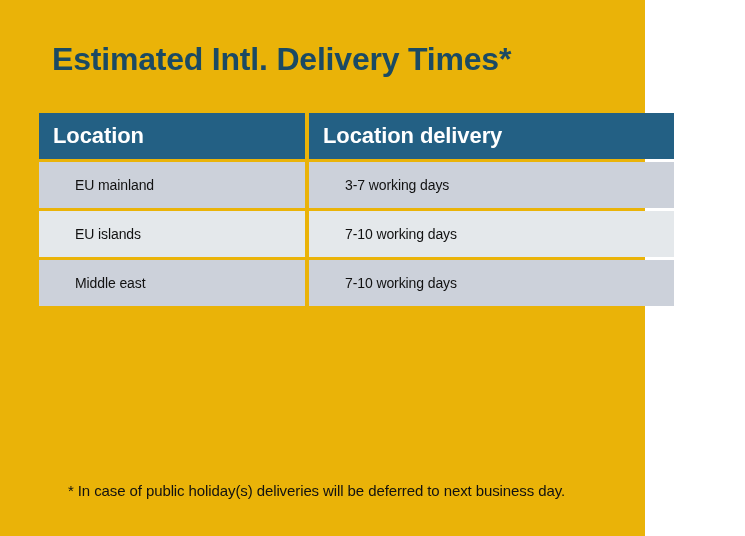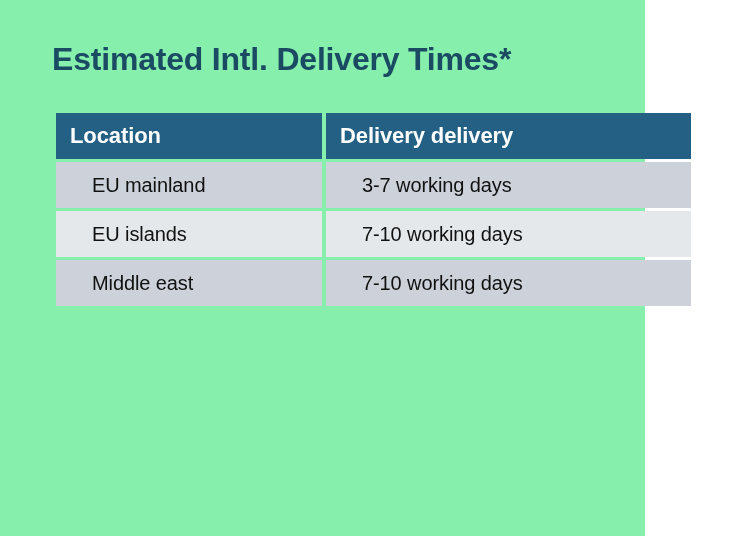--- a/index.html
+++ b/index.html
@@ -11,39 +11,39 @@
     height: 536px;
     background: #ffffff;
     font-family: "Liberation Sans", sans-serif;
     overflow: hidden;
   }
 
   .page {
     position: relative;
     width: 645px;
     height: 536px;
-    background: #86efac;
+    background: #eab308;
     box-sizing: border-box;
   }
 
   .page-title {
     position: absolute;
     left: 52px;
     top: 38px;
     font-size: 32px;
     font-weight: bold;
     letter-spacing: -0.2px;
     color: #1b4a63;
     white-space: nowrap;
     line-height: 42px;
   }
 
   .delivery-table {
     position: absolute;
-    left: 52px;
+    left: 35px;
     top: 110px;
     width: 639px;
     border-collapse: separate;
     border-spacing: 4px 3px;
     table-layout: fixed;
   }
 
   .delivery-table th,
   .delivery-table td {
     padding: 0 14px;
@@ -58,21 +58,21 @@
 
   .delivery-table thead th {
     background: #236084;
     color: #ffffff;
     font-size: 22px;
     font-weight: bold;
     letter-spacing: -0.1px;
   }
 
   .delivery-table tbody td {
-    font-size: 20px;
+    font-size: 14px;
     font-weight: normal;
     color: #111111;
     letter-spacing: -0.1px;
     padding-left: 36px;
   }
 
   .delivery-table tbody tr.row-odd td {
     background: #ccd1da;
   }
 
@@ -107,33 +107,34 @@
   <div class="page-title">Estimated Intl. Delivery Times*</div>
 
   <table class="delivery-table">
     <colgroup>
       <col class="col-location">
       <col class="col-delivery">
     </colgroup>
     <thead>
       <tr>
         <th>Location</th>
-        <th>Delivery delivery</th>
+        <th>Location delivery</th>
       </tr>
     </thead>
     <tbody>
       <tr class="row-odd">
         <td>EU mainland</td>
         <td>3-7 working days</td>
       </tr>
       <tr class="row-even">
         <td>EU islands</td>
         <td>7-10 working days</td>
       </tr>
       <tr class="row-odd">
         <td>Middle east</td>
         <td>7-10 working days</td>
       </tr>
     </tbody>
   </table>
 
+  <div class="footnote">* In case of public holiday(s) deliveries will be deferred to next business day.</div>
 
 </div>
 
 </body></html>

